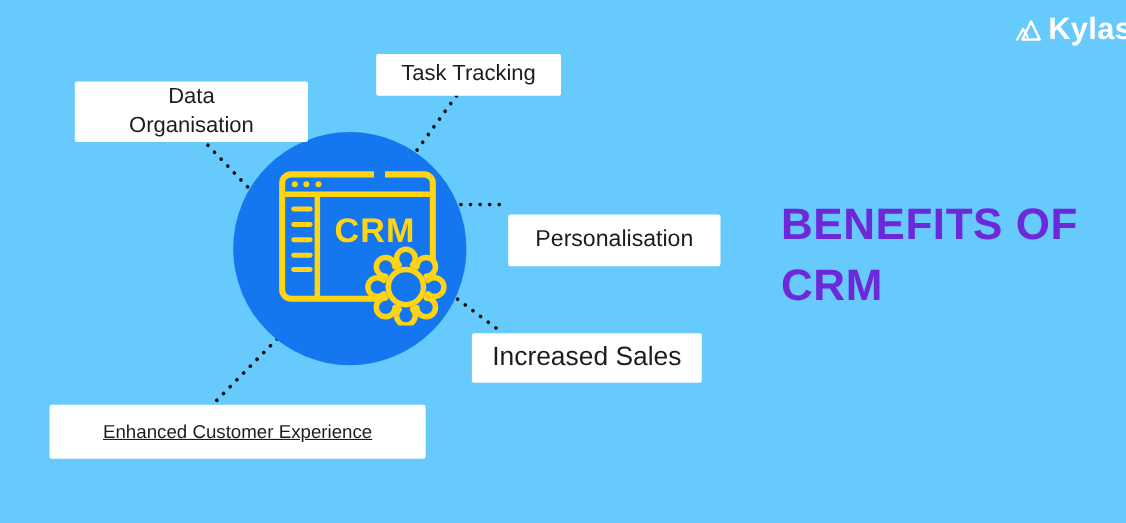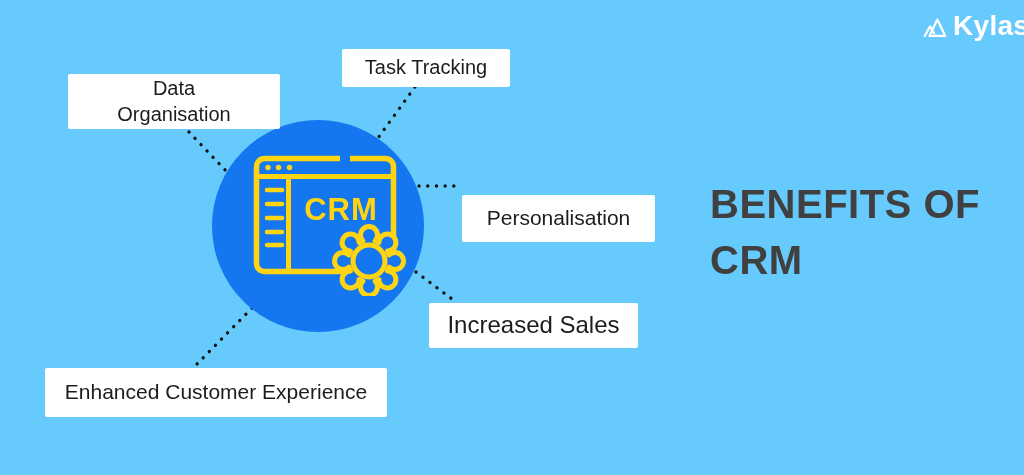--- a/index.html
+++ b/index.html
@@ -23,26 +23,26 @@
   .benefit{
     position:absolute;background:#ffffff;border-radius:2px;
     display:flex;align-items:center;justify-content:center;text-align:center;
     color:#1C1C1C;font-size:20px;line-height:1.28;
   }
   .b-task {left:342px;top:49px; width:168px;height:38px;}
   .b-data {left:68px; top:74px; width:212px;height:55px;}
   .b-data span{display:block;width:135px;}
   .b-pers {left:462px;top:163px;width:193px;height:47px;font-size:21px;margin-top:32px;}
   .b-sales{left:429px;top:303px;width:209px;height:45px;font-size:24px;}
-  .b-exp  {left:45px; top:368px;width:342px;height:49px;font-size:21px;}
+  .b-exp  {left:45px; top:368px;width:342px;height:49px;font-size:17px;text-decoration:underline;}
 
   
   .title{
     position:absolute;left:710px;top:176px;
-    color:#404040;font-weight:bold;font-size:40px;line-height:1.4;
+    color:#6d28d9;font-weight:bold;font-size:40px;line-height:1.4;
     letter-spacing:0.5px;
   }
 
   
   .logo{position:absolute;left:921px;top:10px;display:flex;align-items:center;gap:4px;}
   .logo-text{color:#ffffff;font-size:28px;font-weight:bold;letter-spacing:0.3px;}
 </style>
 </head>
 <body>
 

